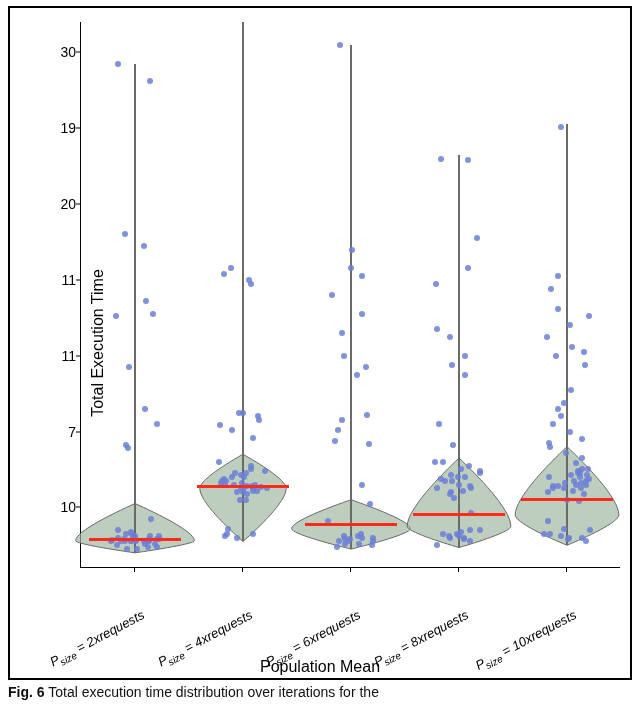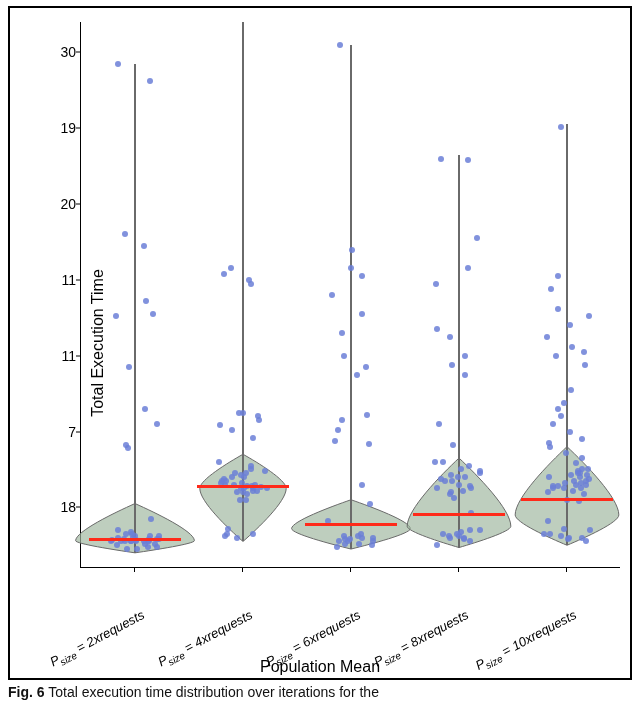--- a/index.html
+++ b/index.html
@@ -415,21 +415,21 @@
       <div class="meanbar" style="left: 8.1px; width: 91.8px; top: 515.683px;"></div>
       <div class="meanbar" style="left: 116.1px; width: 91.8px; top: 462.6px;"></div>
       <div class="meanbar" style="left: 224.1px; width: 91.8px; top: 500.517px;"></div>
       <div class="meanbar" style="left: 332.1px; width: 91.8px; top: 491.417px;"></div>
       <div class="meanbar" style="left: 440.1px; width: 91.8px; top: 476.25px;"></div>
     </div>
 
   <div class="ylabel">Total Execution Time</div>
   <div class="xlabel">Population Mean</div>
 
-<div class="ytick" style="top: 499.333px;">18</div>
+<div class="ytick" style="top: 499.333px;">10</div>
     <div class="ytick-mark" style="top: 499.333px;"></div>
     <div class="ytick" style="top: 423.5px;">7</div>
     <div class="ytick-mark" style="top: 423.5px;"></div>
     <div class="ytick" style="top: 347.667px;">11</div>
     <div class="ytick-mark" style="top: 347.667px;"></div>
     <div class="ytick" style="top: 271.833px;">11</div>
     <div class="ytick-mark" style="top: 271.833px;"></div>
     <div class="ytick" style="top: 196px;">20</div>
     <div class="ytick-mark" style="top: 196px;"></div>
     <div class="ytick" style="top: 120.167px; padding-left: 28px;">19</div>

